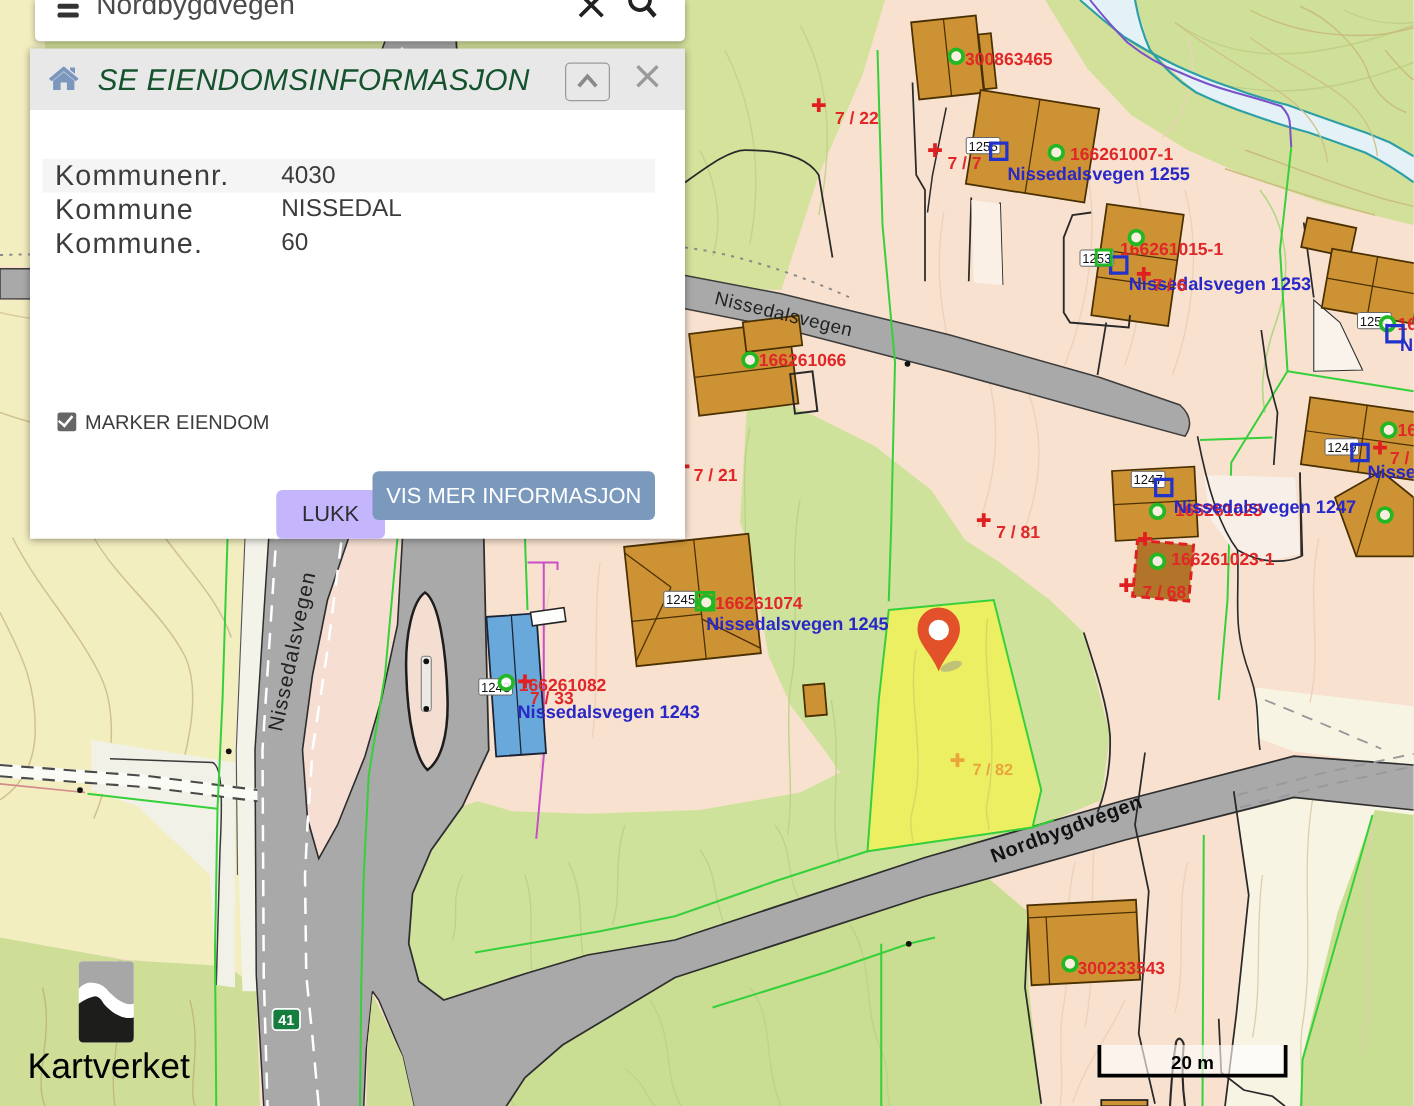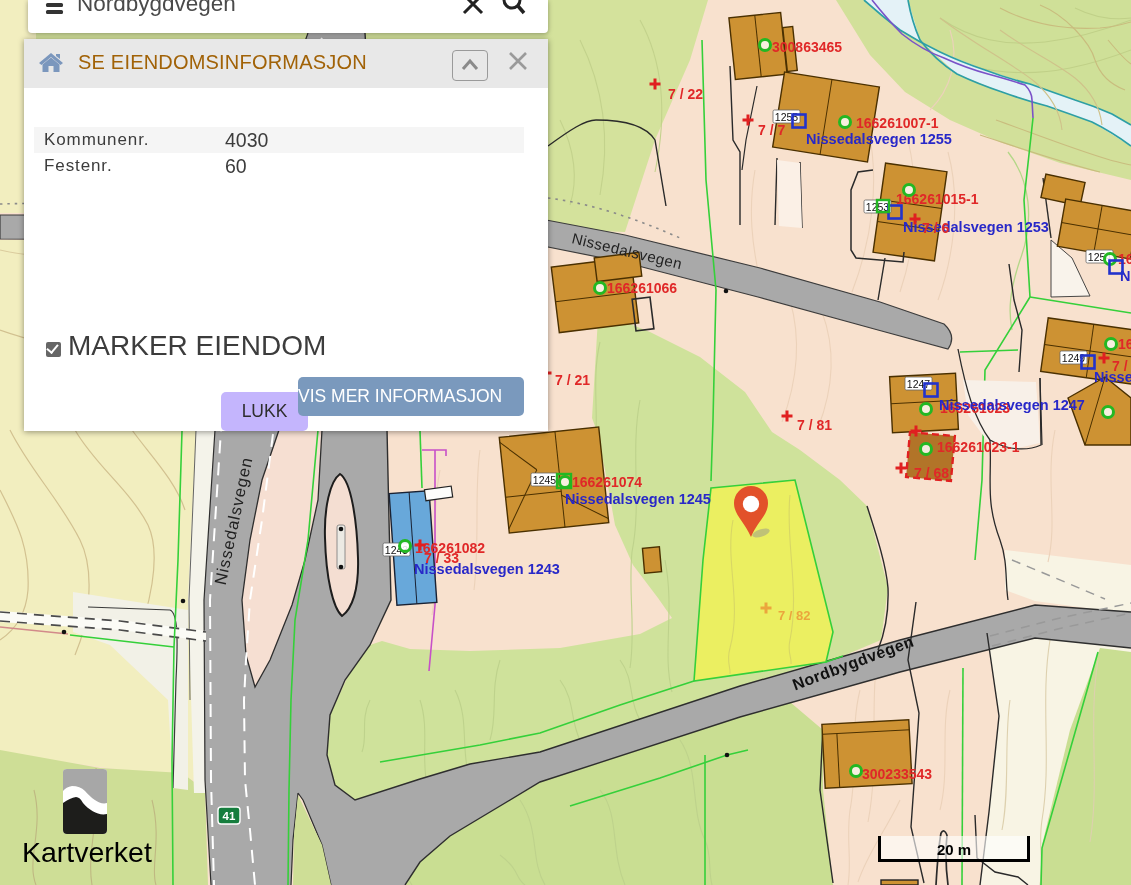--- a/index.html
+++ b/index.html
@@ -1,30 +1,30 @@
 <!DOCTYPE html>
 <html><head><meta charset="utf-8"><style>
 
 html,body{margin:0;padding:0;width:1131px;height:885px;overflow:hidden;font-family:"Liberation Sans",sans-serif;}
 #map{position:absolute;left:0;top:0;}
 .panel{position:absolute;left:24px;top:39px;width:524px;height:392px;background:#fff;box-shadow:0 1px 6px rgba(0,0,0,.4);}
 .phead{position:relative;height:49px;background:#e8e8e8;}
-.ptitle{position:absolute;left:54px;top:12px;font-size:20px;color:#a16207;letter-spacing:0.2px;}
+.ptitle{position:absolute;left:54px;top:12px;font-size:24px;color:#14532d;letter-spacing:0.2px;font-style:italic;}
 .homeico{position:absolute;left:15px;top:14px;}
 .chevbtn{position:absolute;left:428px;top:11px;width:34px;height:29px;border:1px solid #9a9a9a;border-radius:4px;}
 .closex{position:absolute;left:483px;top:11px;}
 table.info{position:absolute;left:10px;top:88px;width:490px;border-collapse:collapse;font-size:19.5px;color:#3c3c3c;}
 table.info td{height:26px;padding:0;vertical-align:middle;}
-table.info td.l{padding-left:10px;width:181px;font-size:17px;letter-spacing:0.9px;margin-top:36px;}
+table.info td.l{padding-left:10px;width:181px;font-size:23px;letter-spacing:0.9px;margin-top:36px;}
 table.info tr.odd{background:#f5f5f5;}
-.chkrow{position:absolute;left:22px;top:291px;font-size:28px;color:#3c3c3c;}
+.chkrow{position:absolute;left:22px;top:291px;font-size:16px;color:#3c3c3c;}
 .cbx{display:inline-block;width:15px;height:15px;background:#666;border-radius:2px;vertical-align:-2px;margin-right:7px;position:relative;}
 .cbx:after{content:"";position:absolute;left:3px;top:0px;width:5px;height:9px;border:solid #fff;border-width:0 2.5px 2.5px 0;transform:rotate(40deg);}
 .btn1{position:absolute;left:197px;top:338px;width:87px;height:39px;background:#c4b5fd;border-radius:5px;color:#2e2e2e;font-size:17.5px;text-align:center;line-height:39px;margin-top:15px;}
-.btn2{position:absolute;left:274px;top:338px;width:226px;height:39px;background:#7a99bd;border-radius:5px;color:#fff;font-size:17.5px;line-height:39px;}
+.btn2{position:absolute;left:274px;top:338px;width:226px;height:39px;background:#7a99bd;border-radius:5px;color:#fff;font-size:17.5px;text-align:center;line-height:39px;}
 .sbar{position:absolute;left:28px;top:0;width:520px;height:33px;background:#fff;border-radius:0 0 4px 4px;box-shadow:0 1px 5px rgba(0,0,0,.35);overflow:hidden;}
 .sham div{position:absolute;left:18px;width:17px;height:4px;background:#333;border-radius:1.5px;}
 .stext{position:absolute;left:49px;top:-9px;font-size:22.5px;color:#4a4a4a;}
 
 </style></head><body>
 <svg id="map" width="1131" height="885" viewBox="0 0 1131 885" font-family="Liberation Sans, sans-serif">
 <rect x="0" y="0" width="1131" height="885" fill="#f8e1ce"></rect>
 <polygon points="0,0 36,0 36,213 0,213" fill="#f2eebf"></polygon>
 <polygon points="0,240 232,240 219,430 196,430 194,780 0,753" fill="#f2eebf"></polygon>
 <polygon points="36,0 708,0 690,60 655,140 625,232 420,224 36,213" fill="#d4e29c"></polygon>
@@ -355,20 +355,24 @@
         <path d="M3,3 L19,19 M19,3 L3,19" stroke="#9a9a9a" stroke-width="2.6"></path>
       </svg>
 </div>
 <table class="info">
 <tbody>
         <tr class="odd">
           <td class="l">Kommunenr.</td>
           <td>4030</td>
         </tr>
 <tr>
-          <td class="l">Festenr.</td>
+          <td class="l">Kommune</td>
+          <td>NISSEDAL</td>
+        </tr>
+<tr>
+          <td class="l">Kommune.</td>
           <td>60</td>
         </tr>
 </tbody>
     </table>
 <div class="chkrow"><span class="cbx"></span>MARKER EIENDOM</div>
 <div class="btn1">LUKK</div>
 <div class="btn2">VIS MER INFORMASJON</div>
 </div>
 </body></html>

